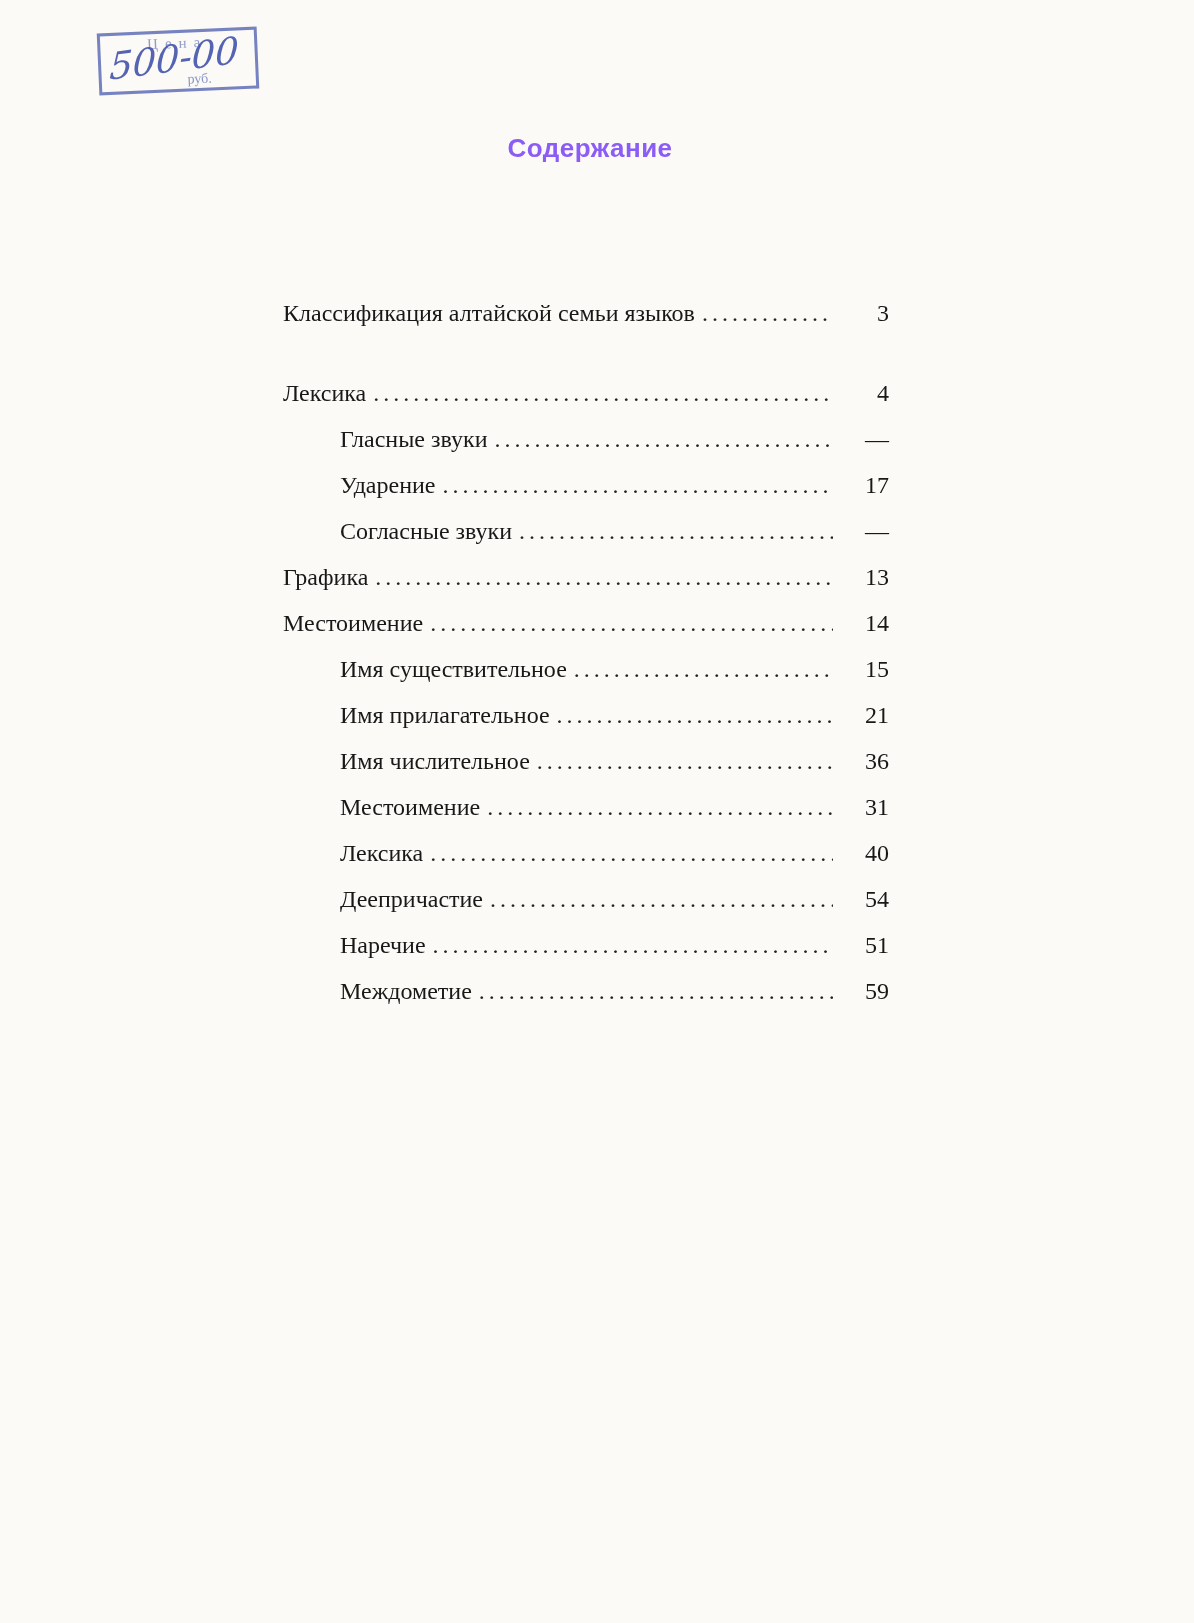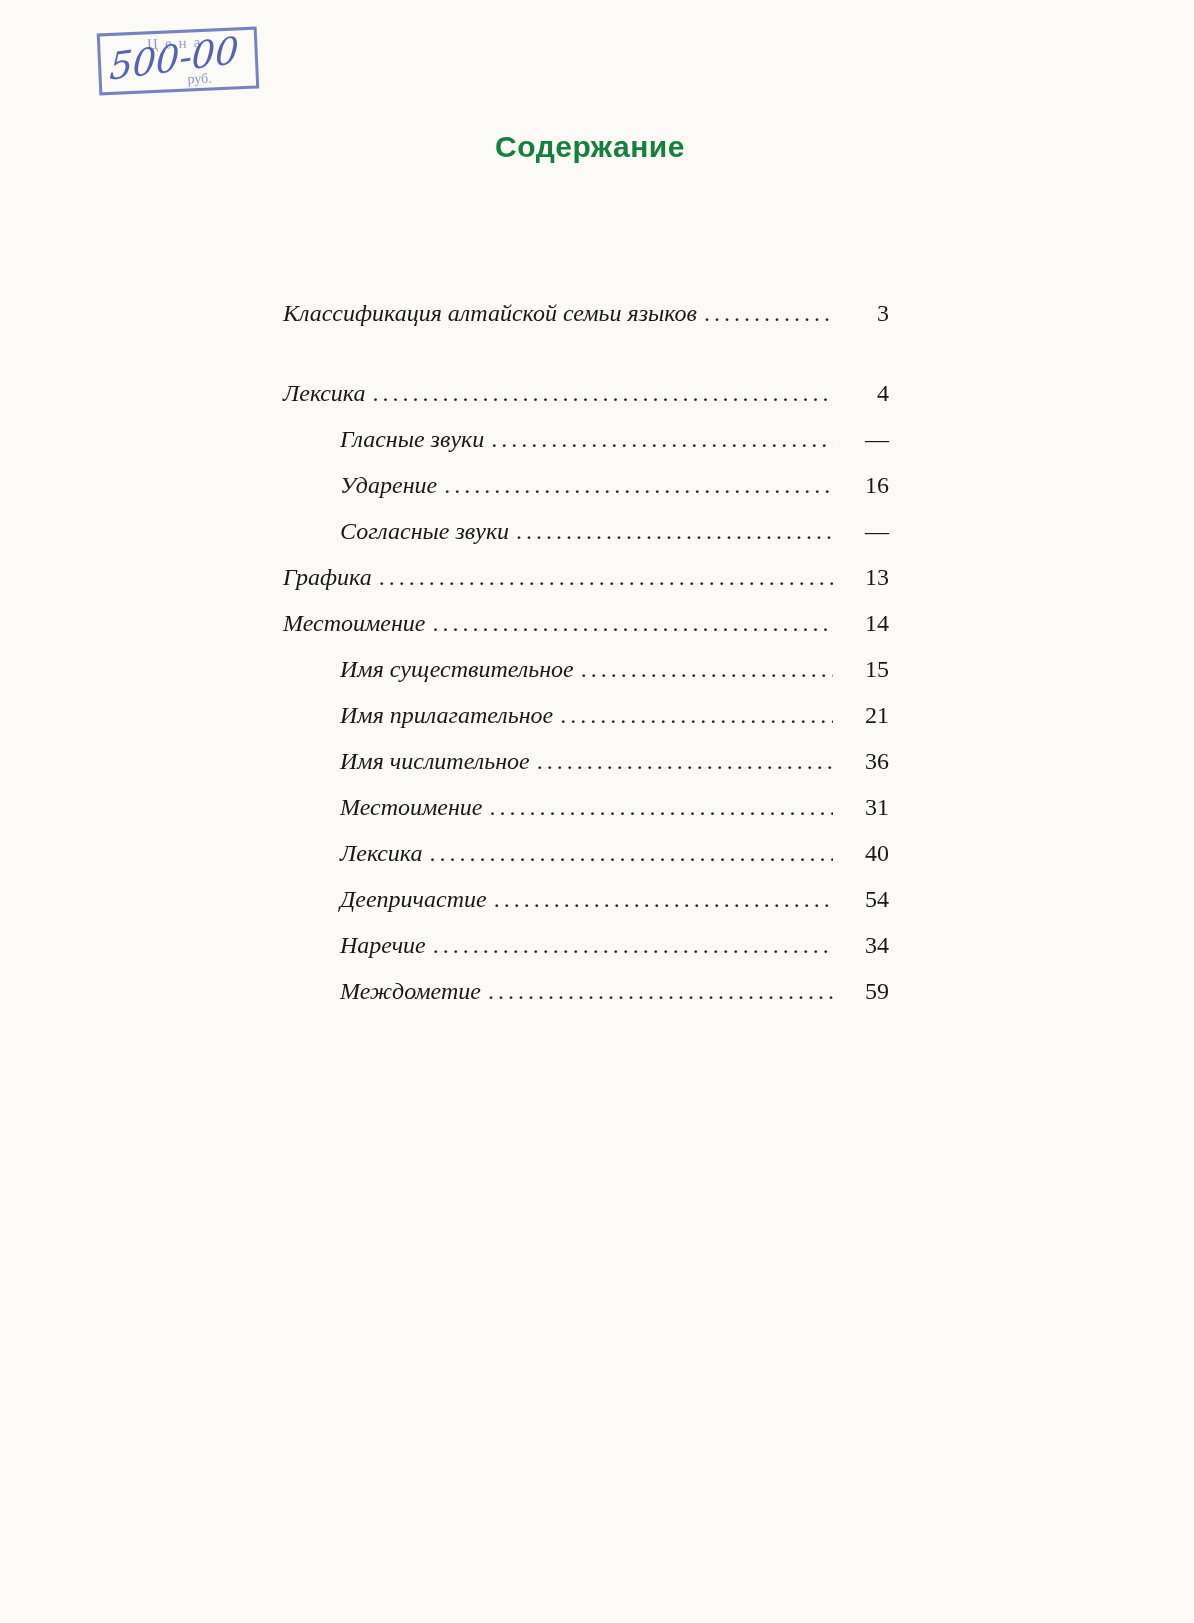--- a/index.html
+++ b/index.html
@@ -53,29 +53,29 @@
     position: absolute;
     bottom: 1px;
     right: 44px;
     font-size: 14px;
     opacity: 0.6;
   }
 
   
   .page-title {
     position: absolute;
-    top: 110px;
+    top: 116px;
     left: 0;
     width: 1180px;
     text-align: center;
     font-family: "Liberation Sans", sans-serif;
     font-weight: 700;
-    font-size: 30px;
+    font-size: 26px;
     letter-spacing: 0.5px;
-    color: #15803d;
+    color: #8b5cf6;
   }
 
   
   .toc {
     position: absolute;
     left: 283px;
     top: 300px;
     width: 606px;
   }
   .row {
@@ -86,21 +86,20 @@
   }
   .row.indent1 .label {
     padding-left: 57px;
   }
   .row.gap-after {
     margin-bottom: 34px;
   }
   .label {
     white-space: nowrap;
     padding-right: 7px;
-    font-style: italic;
   }
   .dots {
     flex: 1 1 auto;
     overflow: hidden;
     white-space: nowrap;
     min-width: 20px;
   }
   .dots::after {
     content: "..................................................................................................";
     letter-spacing: 4px;
@@ -142,21 +141,21 @@
 
   <div class="row indent1">
     <span class="label">Гласные звуки</span>
     <span class="dots"></span>
     <span class="pagenum">—</span>
   </div>
 
   <div class="row indent1">
     <span class="label">Ударение</span>
     <span class="dots"></span>
-    <span class="pagenum">16</span>
+    <span class="pagenum">17</span>
   </div>
 
   <div class="row indent1">
     <span class="label">Согласные звуки</span>
     <span class="dots"></span>
     <span class="pagenum">—</span>
   </div>
 
   <div class="row">
     <span class="label">Графика</span>
@@ -203,21 +202,21 @@
 
   <div class="row indent1">
     <span class="label">Деепричастие</span>
     <span class="dots"></span>
     <span class="pagenum">54</span>
   </div>
 
   <div class="row indent1">
     <span class="label">Наречие</span>
     <span class="dots"></span>
-    <span class="pagenum">34</span>
+    <span class="pagenum">51</span>
   </div>
 
   <div class="row indent1">
     <span class="label">Междометие</span>
     <span class="dots"></span>
     <span class="pagenum">59</span>
   </div>
 </div>
 
 </body></html>

